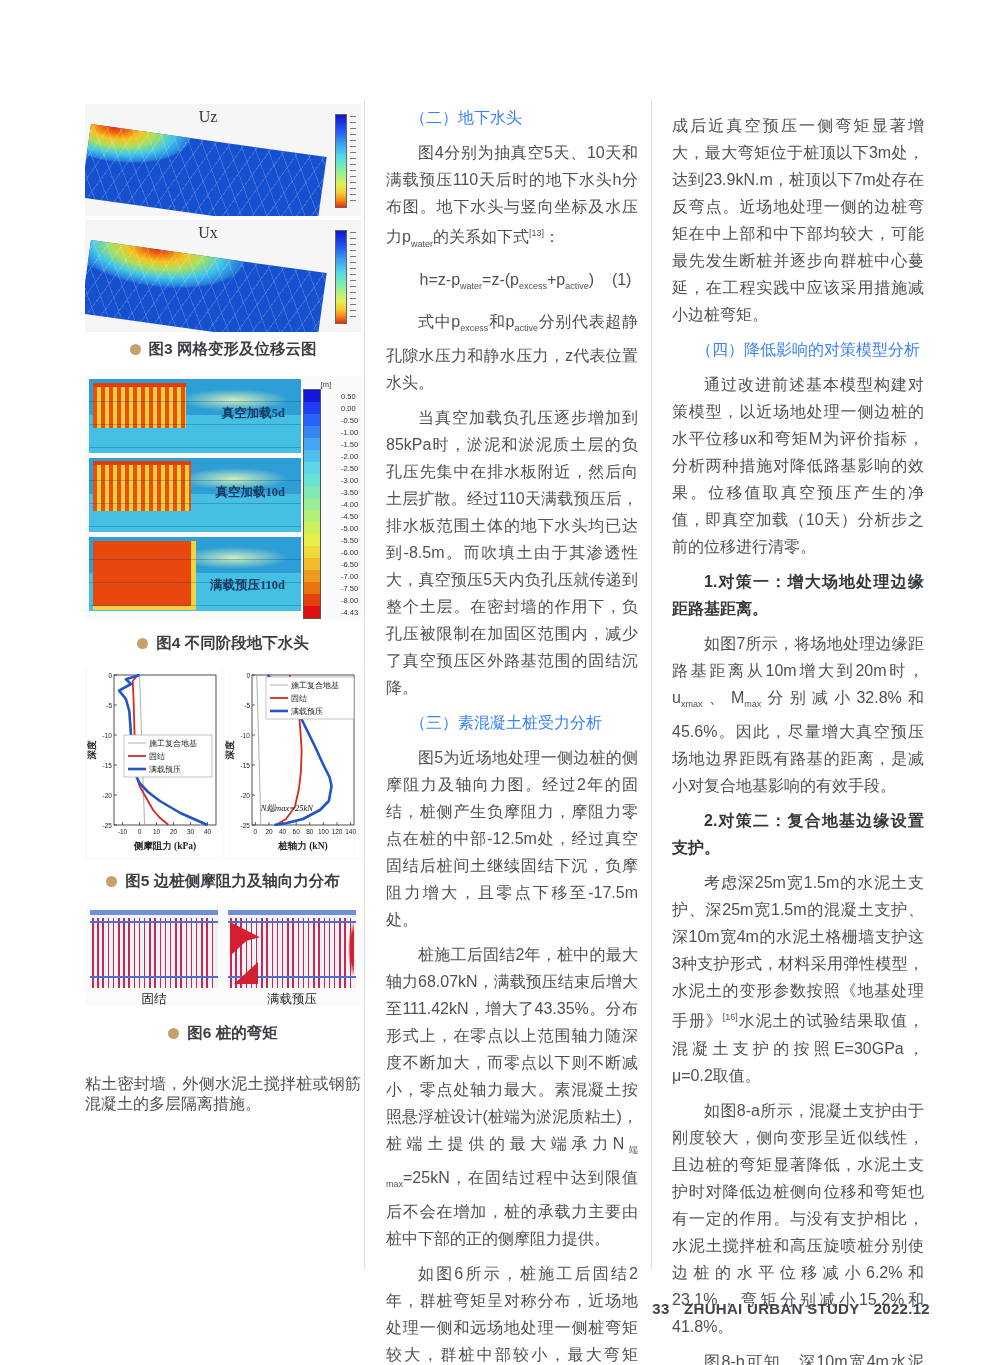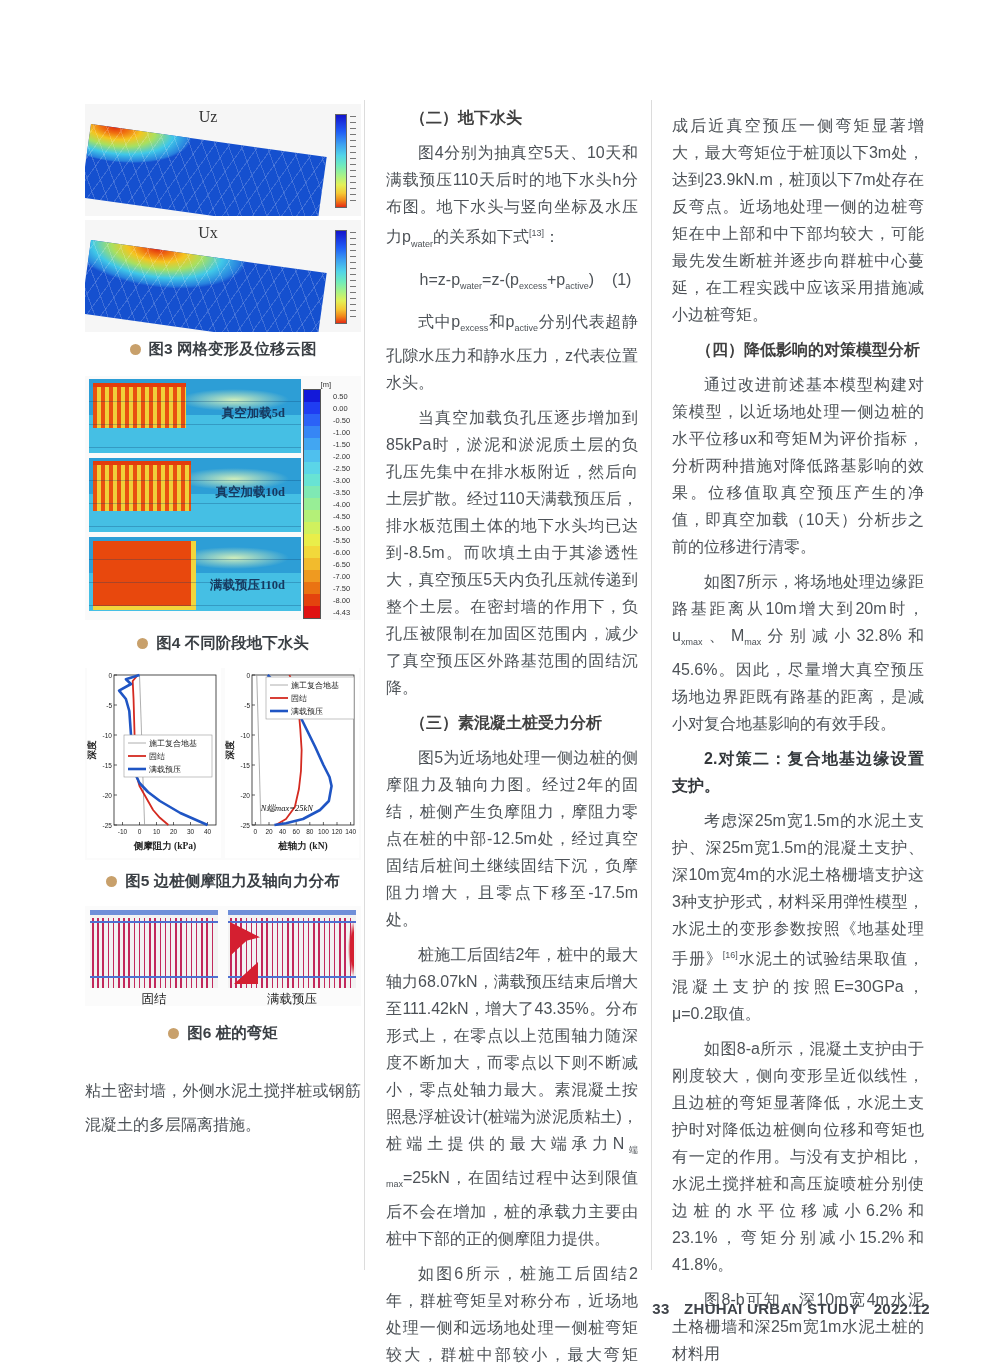--- a/index.html
+++ b/index.html
@@ -5,21 +5,21 @@
   html,body{margin:0;padding:0;background:#ffffff;}
   body{width:1006px;height:1365px;position:relative;font-family:"Liberation Sans",sans-serif;color:#4d5257;overflow:hidden;}
   .vdiv{position:absolute;width:1px;background:#dcdcdc;top:100px;height:1170px;}
   #vdiv1{left:364px;} #vdiv2{left:651px;}
   
   .textcol{position:absolute;top:104px;width:268px;font-size:16px;line-height:27px;text-align:justify;}
   #col-mid{left:378px;} #col-right{left:664px;}
   .textcol p{margin:8px;text-indent:2em;}
   .textcol p.noindent{text-indent:0;}
   .textcol p.bold{font-weight:bold;color:#34383c;}
-  .textcol .h3{font-weight:bold;color:#404040;text-indent:2em;margin:8px 0 6px 0;}
+  .textcol .h3{font-weight:normal;color:#3b82f6;text-indent:2em;margin:8px 0 6px 0;}
   .textcol .h3:first-child{margin-top:0;}
   .textcol .eq{text-indent:0;padding-left:2.6em;margin:2px 0;}
   sub{font-size:9px;} sup{font-size:9px;}
   
   #col-left{position:absolute;left:85px;top:100px;width:276px;}
   .figbox{position:relative;background:#f7f7f7;overflow:hidden;}
   .caption{display:flex;align-items:center;justify-content:center;gap:8px;font-weight:bold;color:#3a3f44;font-size:15.5px;}
   .bullet{width:11px;height:11px;border-radius:50%;background:#c8a06b;flex:0 0 auto;}
   
   #fig3a{height:140px;background:#fbfbfb;}
@@ -63,35 +63,35 @@
   #strip2 .drain{top:3px;width:46%;height:62%;}
   #strip3 .drain{top:4px;width:46%;height:88%;background:#e8480d;border:none;border-right:5px solid #f2d53c;border-bottom:4px solid #f2d53c;}
   .striplabel{position:absolute;right:16px;top:26px;font-family:Liberation Serif, serif;font-weight:bold;font-size:12.5px;color:#16395f;}
   #strip3 .striplabel{top:40px;}
   
   #fig4cb{position:absolute;right:2px;top:4px;width:56px;}
   .cbunit{font-size:7.5px;color:#333;text-align:right;padding-right:28px;height:10px;}
   .cbrow{display:flex;align-items:center;height:12px;}
   .cbcell{width:16px;height:12px;border:0.5px solid #555;border-top:none;}
   .cbrow:first-of-type .cbcell{border-top:0.5px solid #555;}
-  .cblabel{font-size:7.5px;color:#333;padding-left:12px;}
+  .cblabel{font-size:7.5px;color:#333;padding-left:20px;}
   
   #fig5{margin-top:14px;height:192px;background:#fbfbfb;display:flex;gap:4px;justify-content:center;}
   
   #fig6{margin-top:14px;height:100px;background:#fbfbfb;display:flex;gap:10px;justify-content:center;}
   .pilefig{position:relative;width:128px;height:78px;margin-top:4px;background:#f2f2f2;}
   .stripes{position:absolute;left:2px;right:2px;top:8px;bottom:0;background:repeating-linear-gradient(90deg,#c2285c 0 1.5px,rgba(0,0,0,0) 1.5px 5.2px);}
   .bluebar{position:absolute;left:0;right:0;height:5px;top:0;background:#6f8fd9;}
   .blueline1{position:absolute;left:0;right:0;height:2px;top:11px;background:#4f6fd0;}
   .blueline2{position:absolute;left:0;right:0;height:2px;bottom:10px;background:#4f6fd0;}
   .redwedge{position:absolute;left:2px;top:12px;width:30px;height:34px;background:#d41f30;clip-path:polygon(0 0,100% 45%,55% 55%,0 100%);}
   .redwedge2{position:absolute;left:6px;bottom:4px;width:24px;height:22px;background:#d41f30;clip-path:polygon(0 100%,100% 0,100% 100%);}
   .redright{position:absolute;right:2px;top:10px;width:10px;height:58px;background:radial-gradient(6px 28px at 100% 50%,#d41f30 60%,rgba(212,31,48,0));}
   .pilelabel{position:absolute;left:0;right:0;bottom:-20px;text-align:center;font-family:"Liberation Serif",serif;font-size:12.5px;color:#222;}
-  #tailtext{margin-top:30px;font-size:16px;line-height:34px;text-align:justify;color:#4d5257;}
+  #tailtext{margin-top:30px;font-size:16px;line-height:20px;text-align:justify;color:#4d5257;}
   
   #footer{position:absolute;right:76px;top:1300px;font-size:15px;color:#3f444a;font-weight:bold;letter-spacing:.3px;}
   #footer span{margin-left:10px;}
 </style>
 </head>
 <body>
 
 <div class="vdiv" id="vdiv1"></div>
 <div class="vdiv" id="vdiv2"></div>
 
@@ -360,20 +360,21 @@
     <div class="h3"><span>（三）素混凝土桩受力分析</span></div>
     <p class="para"><span>图5为近场地处理一侧边桩的侧摩阻力及轴向力图。经过2年的固结，桩侧产生负摩阻力，摩阻力零点在桩的中部-12.5m处，经过真空固结后桩间土继续固结下沉，负摩阻力增大，且零点下移至-17.5m处。</span></p>
     <p class="para"><span>桩施工后固结2年，桩中的最大轴力68.07kN，满载预压结束后增大至111.42kN，增大了43.35%。分布形式上，在零点以上范围轴力随深度不断加大，而零点以下则不断减小，零点处轴力最大。素混凝土按照悬浮桩设计(桩端为淤泥质粘土)，桩端土提供的最大端承力N</span><sub>端max</sub><span>=25kN，在固结过程中达到限值后不会在增加，桩的承载力主要由桩中下部的正的侧摩阻力提供。</span></p>
     <p class="para"><span>如图6所示，桩施工后固结2年，群桩弯矩呈对称分布，近场地处理一侧和远场地处理一侧桩弯矩较大，群桩中部较小，最大弯矩6.7kN.m。满载预压完</span></p>
   </div>
 
 <div class="textcol" id="col-right">
     <p class="para noindent"><span>成后近真空预压一侧弯矩显著增大，最大弯矩位于桩顶以下3m处，达到23.9kN.m，桩顶以下7m处存在反弯点。近场地处理一侧的边桩弯矩在中上部和中下部均较大，可能最先发生断桩并逐步向群桩中心蔓延，在工程实践中应该采用措施减小边桩弯矩。</span></p>
     <div class="h3"><span>（四）降低影响的对策模型分析</span></div>
     <p class="para"><span>通过改进前述基本模型构建对策模型，以近场地处理一侧边桩的水平位移ux和弯矩M为评价指标，分析两种措施对降低路基影响的效果。位移值取真空预压产生的净值，即真空加载（10天）分析步之前的位移进行清零。</span></p>
+    <p class="para bold"><span>1.对策一：增大场地处理边缘距路基距离。</span></p>
     <p class="para"><span>如图7所示，将场地处理边缘距路基距离从10m增大到20m时，u</span><sub>xmax</sub><span>、M</span><sub>max</sub><span>分别减小32.8%和45.6%。因此，尽量增大真空预压场地边界距既有路基的距离，是减小对复合地基影响的有效手段。</span></p>
     <p class="para bold"><span>2.对策二：复合地基边缘设置支护。</span></p>
     <p class="para"><span>考虑深25m宽1.5m的水泥土支护、深25m宽1.5m的混凝土支护、深10m宽4m的水泥土格栅墙支护这3种支护形式，材料采用弹性模型，水泥土的变形参数按照《地基处理手册》</span><sup>[16]</sup><span>水泥土的试验结果取值，混凝土支护的按照E=30GPa，μ=0.2取值。</span></p>
     <p class="para"><span>如图8-a所示，混凝土支护由于刚度较大，侧向变形呈近似线性，且边桩的弯矩显著降低，水泥土支护时对降低边桩侧向位移和弯矩也有一定的作用。与没有支护相比，水泥土搅拌桩和高压旋喷桩分别使边桩的水平位移减小6.2%和23.1%，弯矩分别减小15.2%和41.8%。</span></p>
     <p class="para"><span>图8-b可知，深10m宽4m水泥土格栅墙和深25m宽1m水泥土桩的材料用</span></p>
   </div>
 
 <div id="footer">
   <span>33</span>
   <span>ZHUHAI URBAN STUDY</span>

